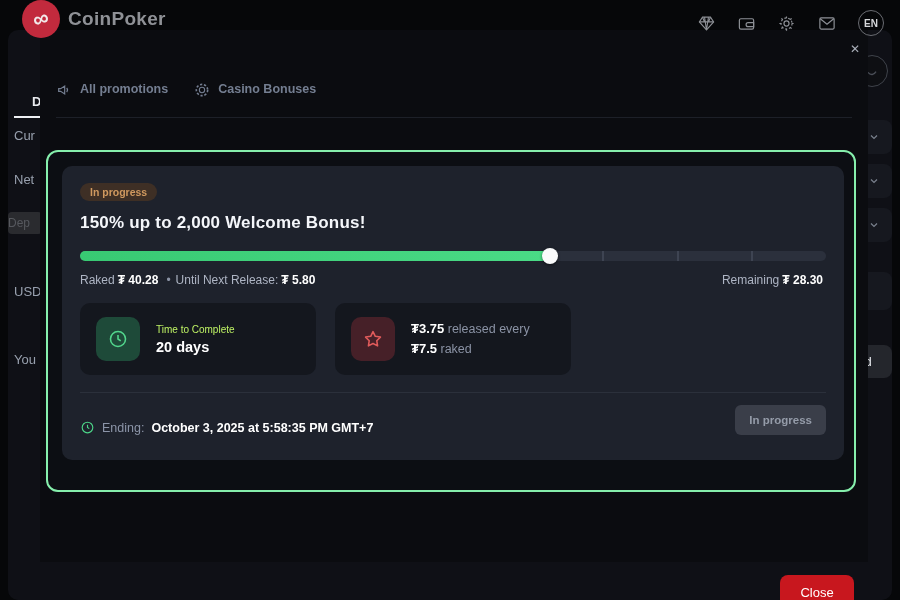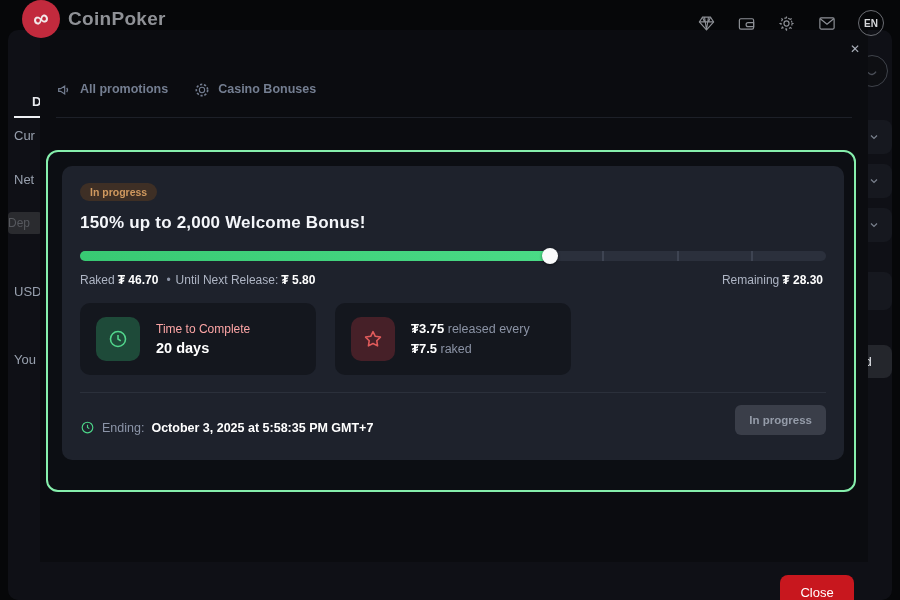--- a/index.html
+++ b/index.html
@@ -38,21 +38,21 @@
   .thumb{position:absolute;right:-8px;top:-3px;width:16px;height:16px;border-radius:50%;background:#fafbfc;box-shadow:0 1px 3px rgba(0,0,0,.5);}
   .stats{margin-top:12px;display:flex;justify-content:space-between;font-size:12px;color:#aeb5c4;}
   .stats b{color:#fff;margin:0 3px;}
   .stats .dot{margin:0 5px;color:#8b93a5;}
   .tiles{margin-top:16px;display:flex;gap:19px;}
   .tile{width:236px;height:72px;background:#14171e;border-radius:10px;display:flex;align-items:center;padding:0 16px;gap:16px;}
   .tile-icon{width:44px;height:44px;border-radius:10px;display:flex;align-items:center;justify-content:center;flex:0 0 auto;}
   .ti-green{background:#1e4a39;color:#52d68c;}
   .ti-purple{background:#3a2752;color:#a56cf0;}
   .ti-red{background:#462028;color:#e05b5b;}
-  .tile-label{color:#fca5a5;font-size:12px;}
+  .tile-label{color:#bef264;font-size:10px;}
   .tile-value{color:#fff;font-size:14.5px;font-weight:bold;margin-top:4px;}
   .tile-mixed{font-size:12.5px;color:#8b93a5;line-height:20px;}
   .tile-mixed b{color:#fff;font-size:13px;}
   .card-divider{margin-top:17px;height:1px;background:#2b303b;}
   .card-footer{margin-top:12px;display:flex;align-items:flex-end;justify-content:space-between;}
   .ending{display:flex;align-items:center;gap:7px;font-size:12.5px;color:#8c95a8;}
   .ending .clock{color:#4cd488;display:flex;}
   .ending b{color:#fff;font-size:12.5px;}
   .status-btn{background:#3a3e49;color:#959ca9;font-size:11.5px;font-weight:bold;border:none;border-radius:6px;padding:9px 14px;cursor:pointer;}
 
@@ -133,21 +133,21 @@
           <div class="tick" style="left:70%;"></div>
           <div class="tick" style="left:80%;"></div>
           <div class="tick" style="left:90%;"></div>
           <div class="fill" id="progress-fill" style="width: 63%;">
             <div class="thumb"></div>
           </div>
         </div>
 
         <div class="stats">
           <span>
-            <span>Raked</span><b>₮ 46.70</b><span class="dot">•</span><span>Until Next Release:</span><b>₮ 5.80</b>
+            <span>Raked</span><b>₮ 40.28</b><span class="dot">•</span><span>Until Next Release:</span><b>₮ 5.80</b>
           </span>
           <span>
             <span>Remaining</span><b>₮ 28.30</b>
           </span>
         </div>
 
         <div class="tiles">
           <div class="tile">
             <div class="tile-icon ti-green">
               <svg width="22" height="22" viewBox="0 0 24 24" fill="none" stroke="currentColor" stroke-width="1.7">

